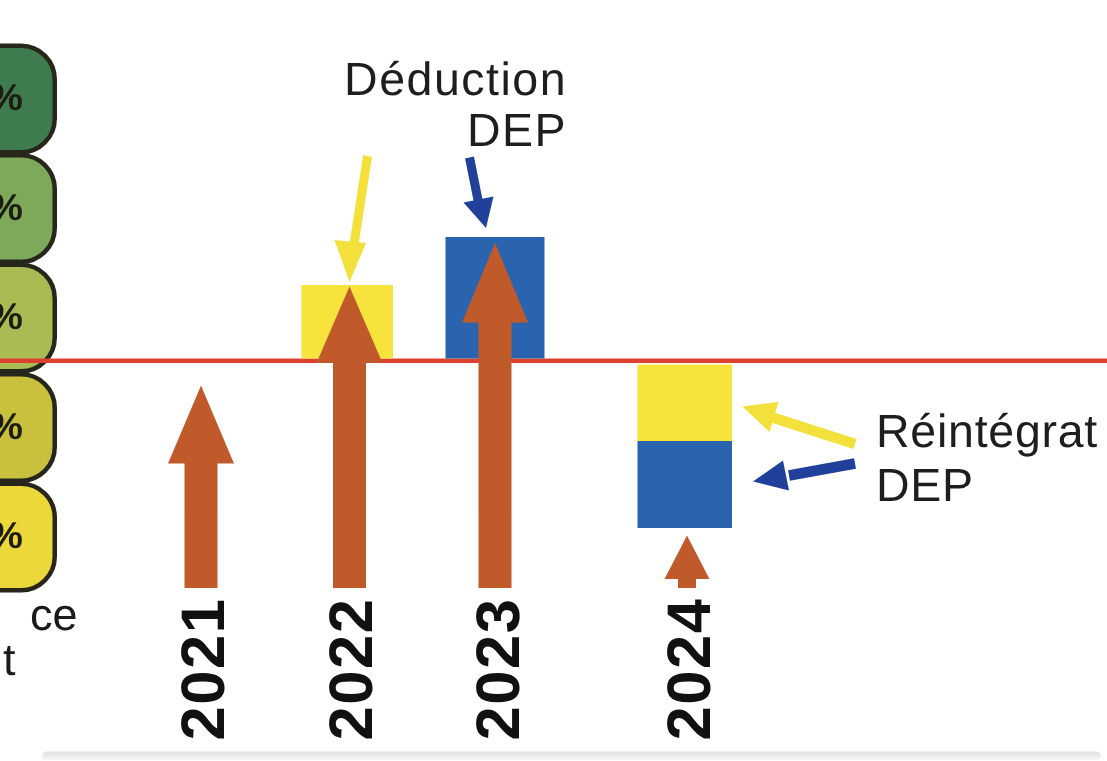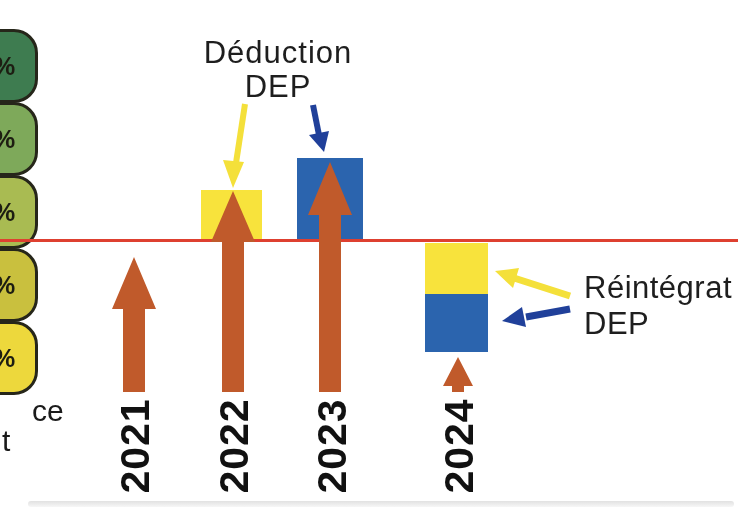--- a/index.html
+++ b/index.html
@@ -26,24 +26,24 @@
   
   .bar{position:absolute;z-index:4;}
   .bar-2022-yellow{left:201px;top:190px;width:61px;height:49px;background:#F8E33C;}
   .bar-2023-blue{left:297px;top:158px;width:66px;height:81px;background:#2B64AE;}
   .bar-2024-yellow{left:425px;top:243px;width:63px;height:51px;background:#F8E33C;}
   .bar-2024-blue{left:425px;top:294px;width:63px;height:58px;background:#2B64AE;}
   
   .arrows{position:absolute;left:0;top:0;width:738px;height:507px;z-index:5;pointer-events:none;}
   
   .lbl{position:absolute;z-index:6;}
-  .deduction{left:178px;top:36px;width:200px;text-align:center;font-size:31px;line-height:34px;letter-spacing:1px;}
+  .deduction{left:178px;top:36px;width:200px;text-align:right;font-size:31px;line-height:34px;letter-spacing:1px;}
   .reintegration{left:584px;top:270px;width:200px;font-size:31px;line-height:36px;letter-spacing:0.5px;white-space:nowrap;}
   .caption-frag{position:absolute;font-size:30px;color:#1a1a1a;z-index:2;}
-  .cap1{left:16px;top:394px;padding-left:16px;}
+  .cap1{left:4px;top:394px;padding-left:16px;}
   .cap2{left:2px;top:424px;}
   
   .year{
     position:absolute;top:424px;width:100px;height:44px;text-align:center;
     transform:rotate(-90deg);font-size:41px;font-weight:bold;letter-spacing:1px;
     color:#111;z-index:2;
   }
   .y2021{left:84px;}  .y2022{left:183px;}  .y2023{left:281px;}  .y2024{left:408px;}
   
   .bottom-shadow{

